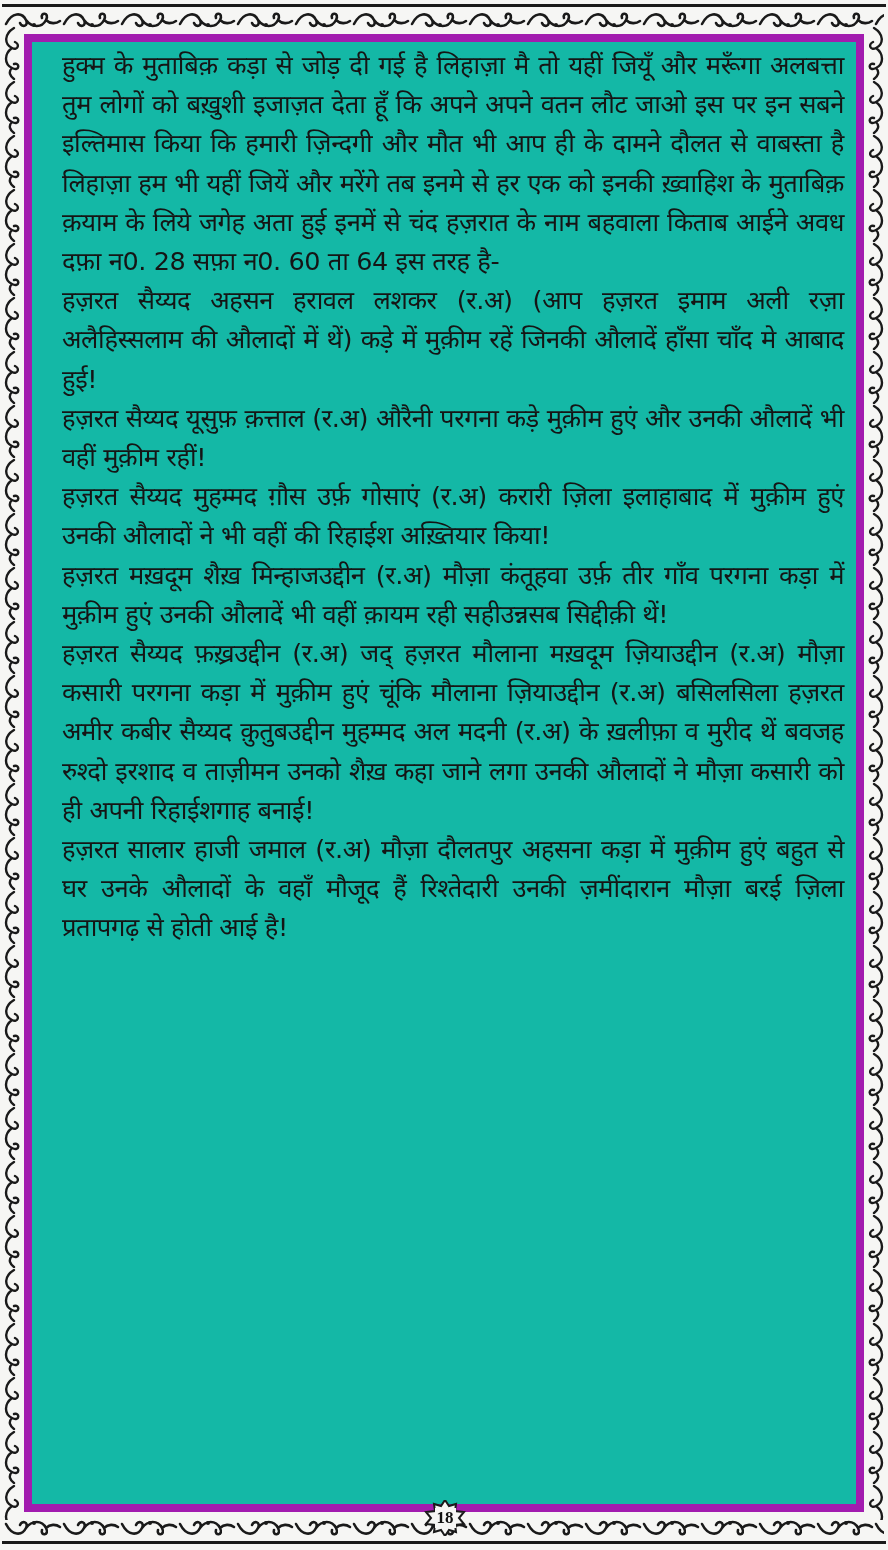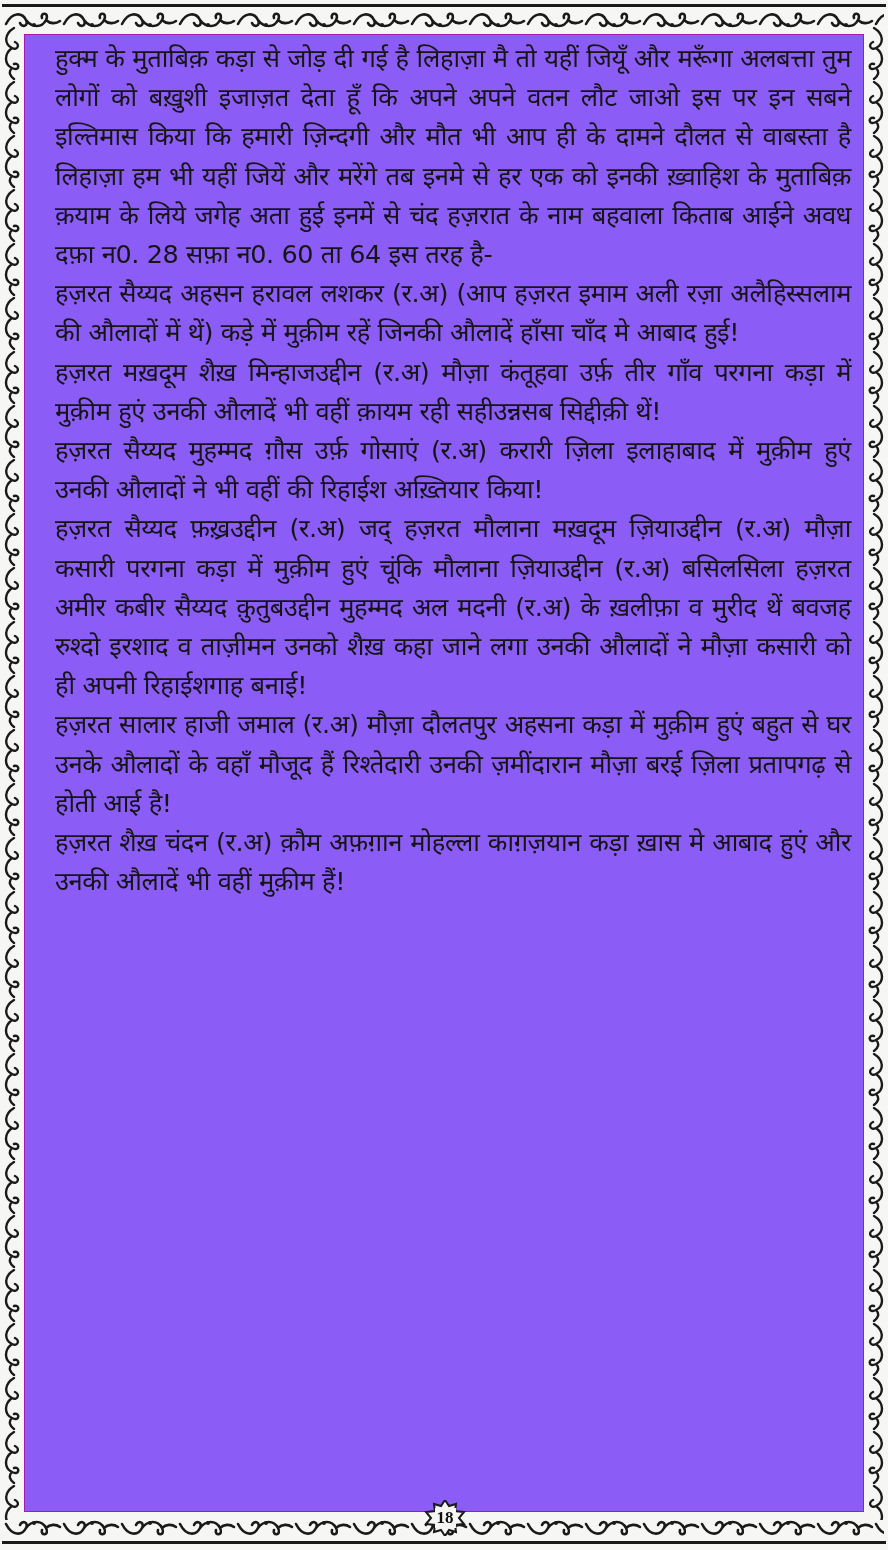--- a/index.html
+++ b/index.html
@@ -24,22 +24,22 @@
   }
   .border-top { left: 4px; right: 4px; top: 8px; height: 26px; }
   .border-bottom { left: 4px; right: 4px; bottom: 10px; height: 26px; }
   .border-left { left: 2px; top: 26px; bottom: 30px; width: 22px; }
   .border-right { right: 2px; top: 26px; bottom: 30px; width: 22px; }
   .border-band svg { display: block; }
 
   .inner-frame {
     position: absolute;
     left: 24px; top: 34px; right: 24px; bottom: 38px;
-    border: 1px solid #a21caf;
-    background: #8b5cf6;
+    border: 8px solid #a21caf;
+    background: #14b8a6;
     box-sizing: border-box;
   }
   .text-block {
     position: absolute;
     left: 30px; top: 4px; right: 12px;
     font-size: 25.5px;
     line-height: 39.2px;
     text-align: justify;
     letter-spacing: -0.4px;
     font-family: "DejaVu Sans", sans-serif;
@@ -106,25 +106,25 @@
         </pattern>
       </defs>
       <rect x="0" y="0" width="22" height="1500" fill="url(#orn-vr)"></rect>
     </svg>
   </div>
 
   <div class="inner-frame">
     <div class="text-block">
       <p class="para">हुक्म के मुताबिक़ कड़ा से जोड़ दी गई है लिहाज़ा मै तो यहीं जियूँ और मरूँगा अलबत्ता तुम लोगों को बख़ुशी इजाज़त देता हूँ कि अपने अपने वतन लौट जाओ इस पर इन सबने इल्तिमास किया कि हमारी ज़िन्दगी और मौत भी आप ही के दामने दौलत से वाबस्ता है लिहाज़ा हम भी यहीं जियें और मरेंगे तब इनमे से हर एक को इनकी ख़्वाहिश के मुताबिक़ क़याम के लिये जगेह अता हुई इनमें से चंद हज़रात के नाम बहवाला किताब आईने अवध दफ़ा न0. 28 सफ़ा न0. 60 ता 64 इस तरह है-</p>
       <p class="para">हज़रत सैय्यद अहसन हरावल लशकर (र.अ) (आप हज़रत इमाम अली रज़ा अलैहिस्सलाम की औलादों में थें) कड़े में मुक़ीम रहें जिनकी औलादें हाँसा चाँद मे आबाद हुई!</p>
+      <p class="para">हज़रत सैय्यद यूसुफ़ क़त्ताल (र.अ) औरैनी परगना कड़े मुक़ीम हुएं और उनकी औलादें भी वहीं मुक़ीम रहीं!</p>
+      <p class="para">हज़रत सैय्यद मुहम्मद ग़ौस उर्फ़ गोसाएं (र.अ) करारी ज़िला इलाहाबाद में मुक़ीम हुएं उनकी औलादों ने भी वहीं की रिहाईश अख़्तियार किया!</p>
       <p class="para">हज़रत मख़दूम शैख़ मिन्हाजउद्दीन (र.अ) मौज़ा कंतूहवा उर्फ़ तीर गाँव परगना कड़ा में मुक़ीम हुएं उनकी औलादें भी वहीं क़ायम रही सहीउन्नसब सिद्दीक़ी थें!</p>
-      <p class="para">हज़रत सैय्यद मुहम्मद ग़ौस उर्फ़ गोसाएं (र.अ) करारी ज़िला इलाहाबाद में मुक़ीम हुएं उनकी औलादों ने भी वहीं की रिहाईश अख़्तियार किया!</p>
       <p class="para">हज़रत सैय्यद फ़ख़्रउद्दीन (र.अ) जद् हज़रत मौलाना मख़दूम ज़ियाउद्दीन (र.अ) मौज़ा कसारी परगना कड़ा में मुक़ीम हुएं चूंकि मौलाना ज़ियाउद्दीन (र.अ) बसिलसिला हज़रत अमीर कबीर सैय्यद क़ुतुबउद्दीन मुहम्मद अल मदनी (र.अ) के ख़लीफ़ा व मुरीद थें बवजह रुश्दो इरशाद व ताज़ीमन उनको शैख़ कहा जाने लगा उनकी औलादों ने मौज़ा कसारी को ही अपनी रिहाईशगाह बनाई!</p>
       <p class="para">हज़रत सालार हाजी जमाल (र.अ) मौज़ा दौलतपुर अहसना कड़ा में मुक़ीम हुएं बहुत से घर उनके औलादों के वहाँ मौजूद हैं रिश्तेदारी उनकी ज़मींदारान मौज़ा बरई ज़िला प्रतापगढ़ से होती आई है!</p>
-      <p class="para">हज़रत शैख़ चंदन (र.अ) क़ौम अफ़ग़ान मोहल्ला काग़ज़यान कड़ा ख़ास मे आबाद हुएं और उनकी औलादें भी वहीं मुक़ीम हैं!</p>
     </div>
   </div>
 
   <div class="page-badge">
     <svg width="46" height="36" viewBox="0 0 46 36">
       <polygon points="23,0 27,6 34,4 33,11 42,12 37,18 42,24 33,25 34,32 27,30 23,36 19,30 12,32 13,25 4,24 9,18 4,12 13,11 12,4 19,6" fill="#f6f6f4" stroke="#1a1a1a" stroke-width="2"></polygon>
     </svg>
     <span class="page-number">18</span>
   </div>
 </div>

